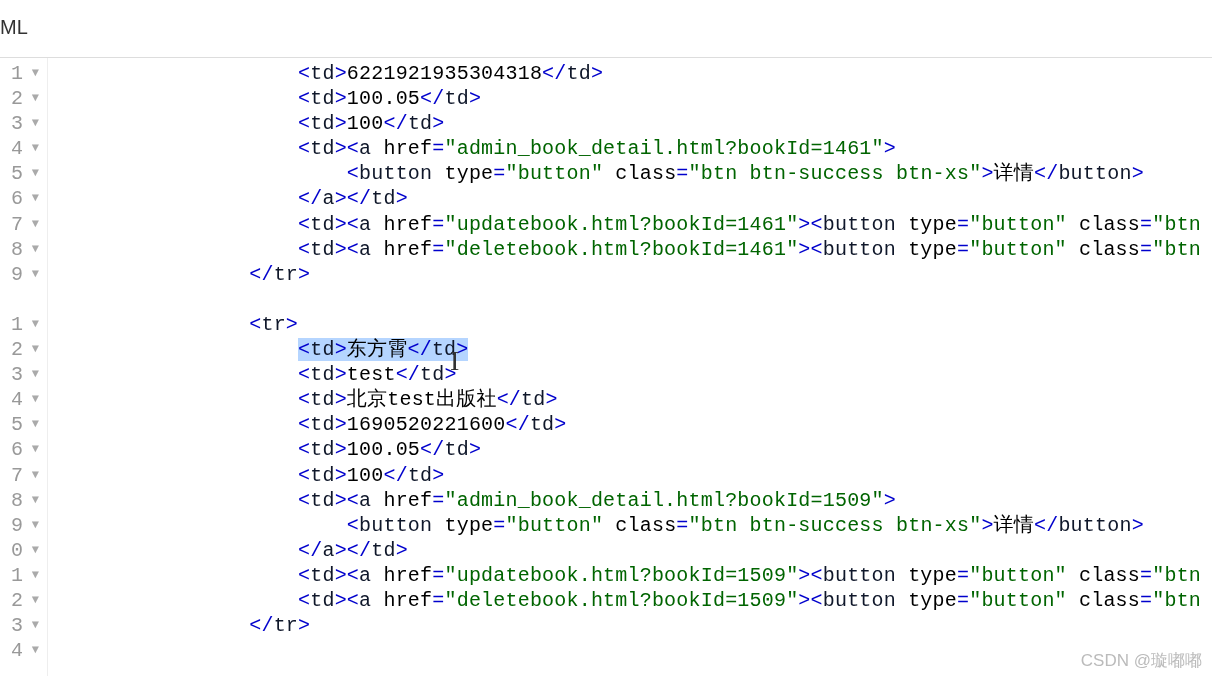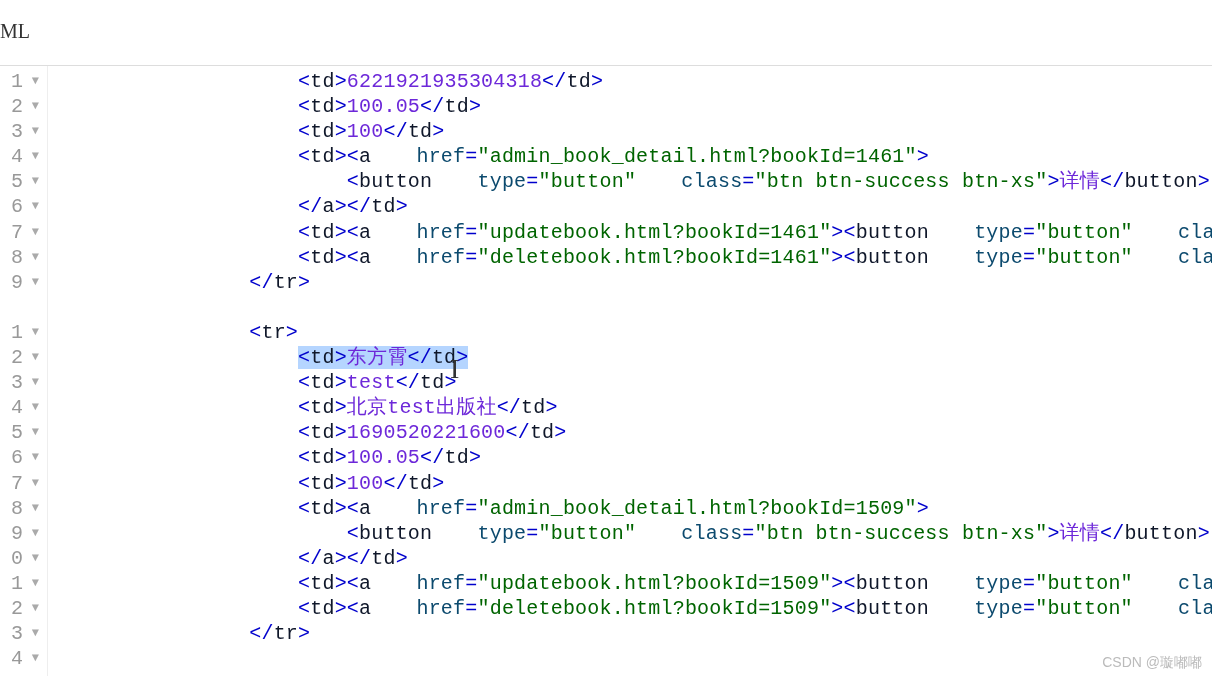--- a/index.html
+++ b/index.html
@@ -10,23 +10,23 @@
     color: #333;
     overflow: hidden;
     width: 1212px;
     height: 676px;
     position: relative;
   }
   .header {
     padding: 8px 4px 10px 0;
     color: #333;
     font-size: 20px;
-    font-family: Liberation Serif, serif;
+    font-family: Liberation Sans, sans-serif;
     border-bottom: 1px solid #ddd;
-    height: 66px;
+    height: 58px;
     display: flex;
     align-items: center;
   }
   .editor {
     display: flex;
     height: calc(100% - 50px);
     position: relative;
   }
   .gutter {
     flex: 0 0 48px;
@@ -60,40 +60,40 @@
     padding-top: 3px;
     overflow: hidden;
     letter-spacing: 0.2px;
   }
   .code-line {
     height: 25.1px;
     white-space: pre;
   }
   .p { color: #0000cc; } 
   .tag { color: #0f172a; } 
-  .attr { color: #0c4a6e; margin-left: 33px; } 
+  .attr { color: #000000; } 
   .str { color: #006400; } 
-  .txt { color: #6d28d9; font-family: Liberation Mono, monospace; }
+  .txt { color: #000000; font-family: Liberation Mono, monospace; }
   .hl { background: #b5d5ff; }
   .text-cursor {
     position: absolute;
     left: 450px;
     top: 287px;
     font-family: serif;
     font-size: 28px;
     color: #333;
     pointer-events: none;
     font-weight: 100;
   }
   .watermark {
     position: absolute;
     right: 10px;
     bottom: 4px;
     color: #bbb;
-    font-size: 14px;
+    font-size: 17px;
     font-family: Arial, sans-serif;
     text-align: center;
   }
 </style>
 </head>
 <body>
 
 <div class="header">
   <span>ML</span>
 </div>

